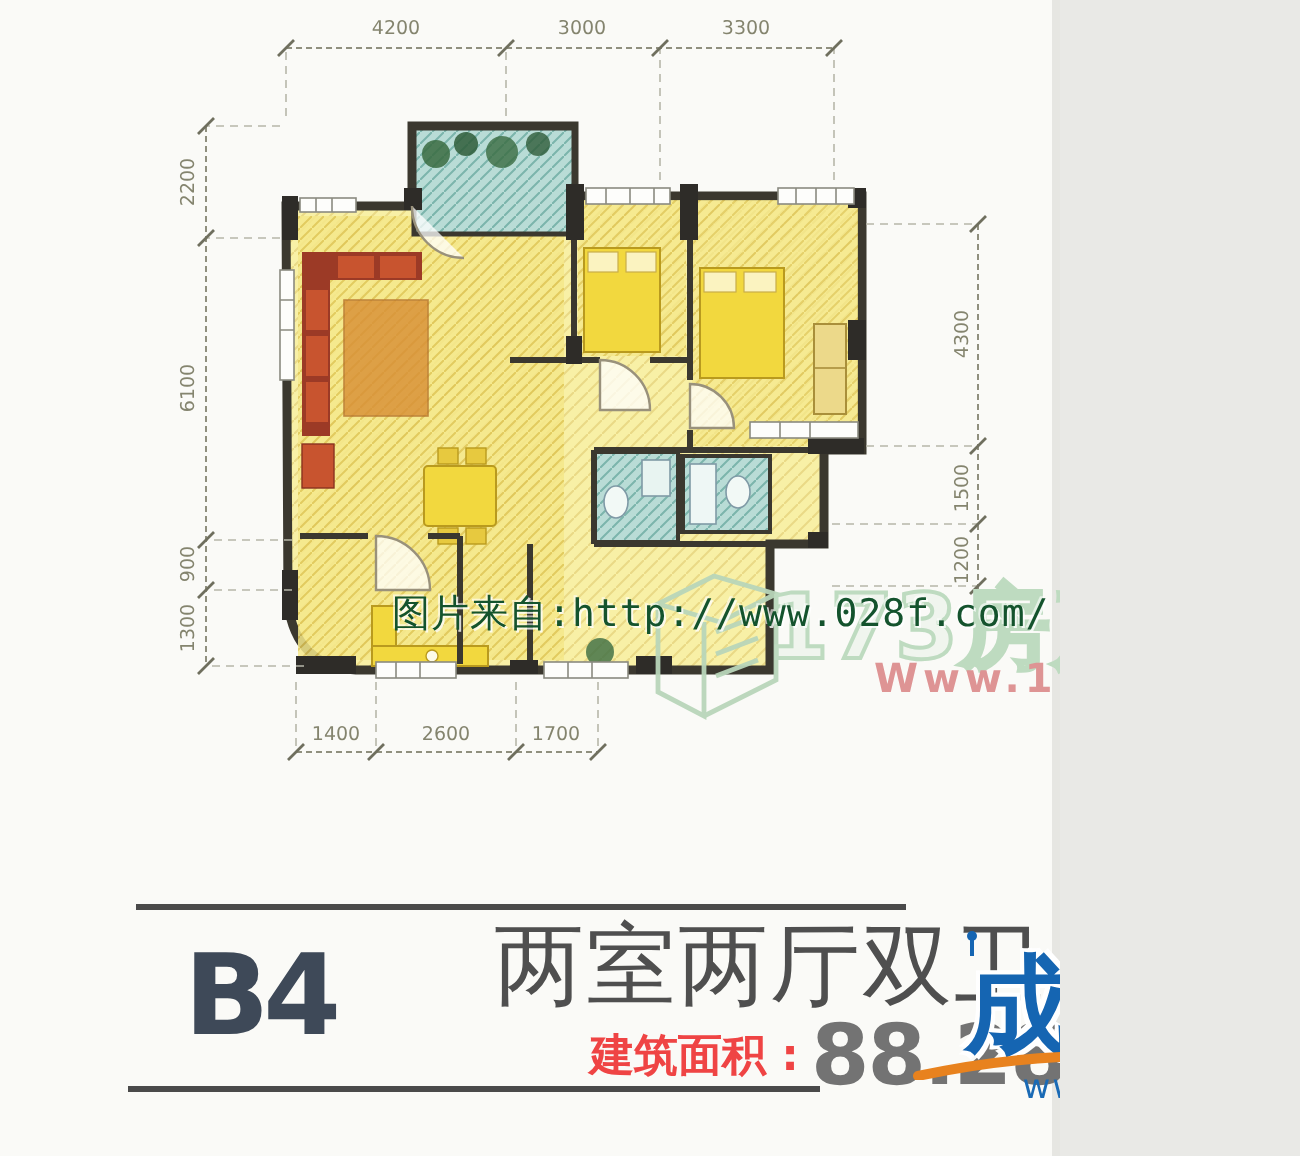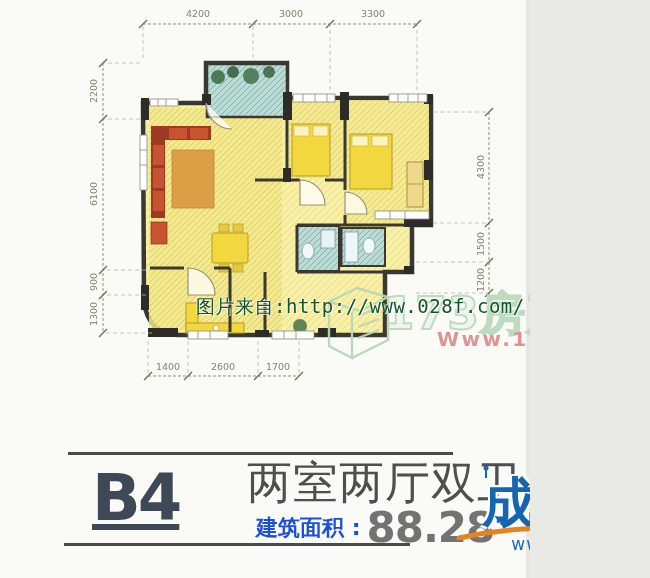--- a/index.html
+++ b/index.html
@@ -35,30 +35,30 @@
     white-space:nowrap;z-index:5;
   }
   
   .rule{position:absolute;background:#4a4a4a;height:3px;z-index:3;}
   .rule.top-left{left:68px;top:452px;width:385px;}
   .rule.top-right{left:542px;top:442px;width:46px;}
   .rule.bot-left{left:64px;top:543px;width:346px;}
   .rule.bot-right{left:538px;top:536px;width:50px;}
   .unit-code{
     position:absolute;left:92px;top:451px;
-    font-size:64px;line-height:95px;font-weight:900;color:#3e4958;
-    letter-spacing:-3px;z-index:3;text-decoration:underline;
+    font-size:56px;line-height:95px;font-weight:900;color:#3e4958;
+    letter-spacing:-3px;z-index:3;
   }
   .layout-name{
     position:absolute;left:247px;top:458px;
     font-size:45px;line-height:50px;font-weight:500;color:#4f4f4f;
     letter-spacing:1px;white-space:nowrap;z-index:3;font-family:Liberation Serif, serif;
   }
   .area-row{position:absolute;left:256px;top:503px;z-index:3;white-space:nowrap;}
-  .area-label{font-size:22px;font-weight:800;color:#1d4ed8;vertical-align:baseline;}
+  .area-label{font-size:22px;font-weight:800;color:#ef4444;vertical-align:baseline;margin-left:39px;}
   .area-value{font-size:42px;font-weight:800;color:#737373;margin-left:6px;vertical-align:-7px;letter-spacing:-1px;}
   
   .logo{position:absolute;left:452px;top:474px;width:198px;z-index:7;text-align:right;}
   .logo-name{
     font-size:55px;line-height:58px;font-weight:900;color:#1565b2;letter-spacing:1px;
     text-shadow:2px 2px 0 #fff,-2px -2px 0 #fff,2px -2px 0 #fff,-2px 2px 0 #fff;
     white-space:nowrap;
   }
   .logo-arc{display:block;margin:-8px auto 0 auto;}
   .logo-url{

